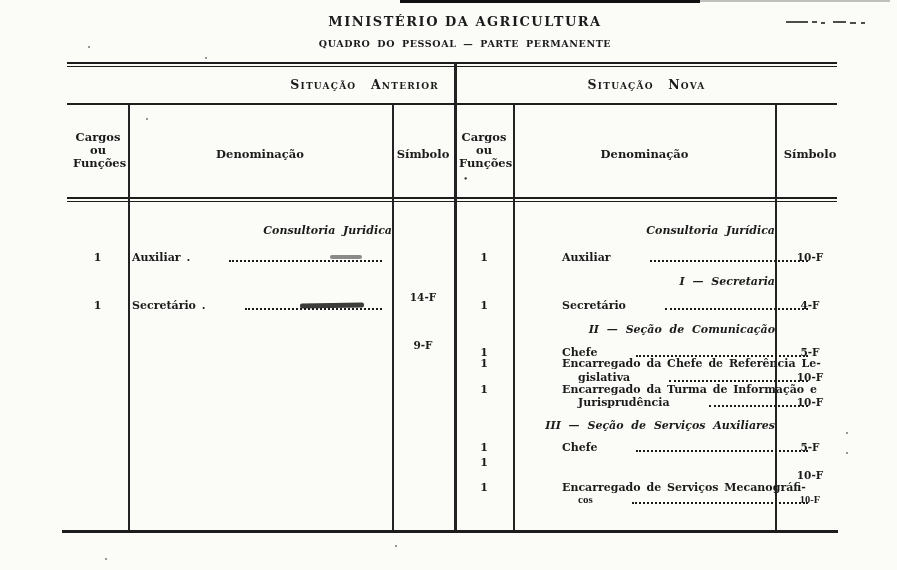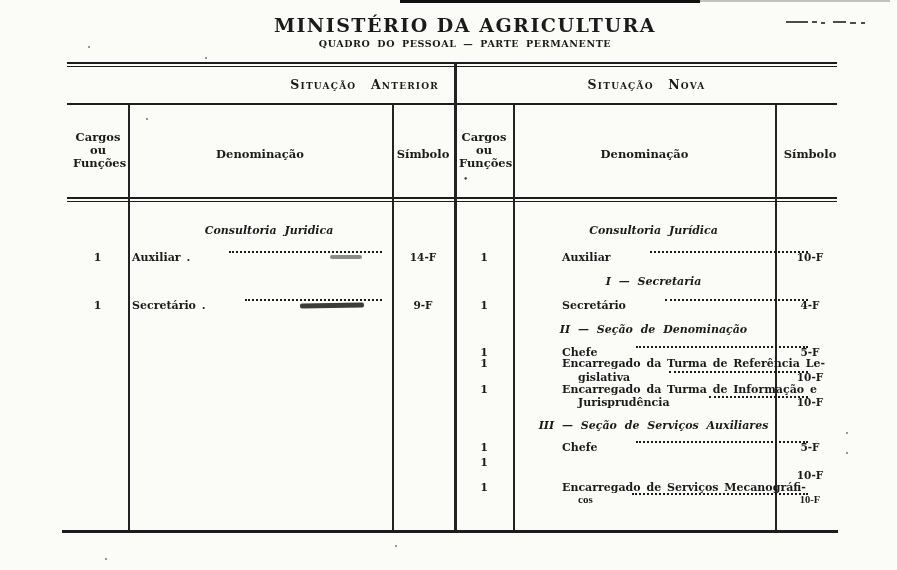--- a/index.html
+++ b/index.html
@@ -8,21 +8,21 @@
     background:#fbfbf8;
     font-family:"DejaVu Serif","Liberation Serif",serif;
     color:#1b1b1b;
   }
   
   .hline{position:absolute;background:#1d1d1d;}
   .vline{position:absolute;background:#222;width:2px;}
   
   .ministry{
     position:absolute;left:80px;width:770px;top:14px;text-align:center;
-    font-size:19px;font-weight:bold;letter-spacing:1.5px;
+    font-size:13px;font-weight:bold;letter-spacing:1.5px;
   }
   .subtitle{
     position:absolute;left:80px;width:770px;top:38px;text-align:center;
     font-size:9.5px;font-weight:bold;letter-spacing:.6px;word-spacing:3px;
   }
   
   .section-hd{
     position:absolute;top:77px;text-align:center;
     font-size:12.5px;font-weight:bold;font-variant:small-caps;
     letter-spacing:1.2px;word-spacing:9px;
@@ -30,32 +30,32 @@
   .colhd{
     position:absolute;text-align:center;font-weight:bold;font-size:11.5px;line-height:13px;
   }
   
   .lrow,.rrow{position:absolute;height:13px;font-size:11px;line-height:13px;font-weight:bold;}
   .lrow{left:67px;width:388px;}
   .rrow{left:455px;width:382px;}
   .cargo{position:absolute;top:0;text-align:center;font-weight:bold;}
   .lrow .cargo{left:0;width:61px;}
   .rrow .cargo{left:0;width:58px;}
-  .denom{position:absolute;top:0;display:flex;align-items:flex-start;gap:32px;}
+  .denom{position:absolute;top:0;display:flex;align-items:flex-end;gap:32px;}
   .lrow .denom{left:65px;width:252px;}
   .rrow .denom{left:67px;width:248px;margin-left:40px;}
   .denom .lbl{white-space:nowrap;word-spacing:2px;}
   .denom.indent .lbl{padding-left:16px;}
   .leader{flex:1 1 auto;border-bottom:2px dotted #1b1b1b;margin:0 2px 2px 7px;min-width:8px;}
   .sym{position:absolute;top:0;text-align:center;font-weight:bold;font-size:10.5px;}
-  .lrow .sym{left:325px;width:62px;}
+  .lrow .sym{left:325px;width:62px;margin-top:40px;}
   .rrow .sym{left:320px;width:70px;}
   .hrow{
     position:absolute;height:13px;font-size:11px;line-height:13px;
-    font-weight:bold;font-style:italic;text-align:center;word-spacing:4px;padding-left:9px;
+    font-weight:bold;font-style:italic;text-align:right;word-spacing:4px;
   }
   .hrow.lft{left:128px;width:264px;}
   .hrow.rgt{left:514px;width:261px;}
   
   .dash{position:absolute;height:2px;background:#4c4c4c;}
   .speck{position:absolute;width:2px;height:2px;border-radius:50%;background:#777;}
   .smudge{position:absolute;background:#1a1a1a;border-radius:2px;}
   .artifact-txt{position:absolute;font-size:9px;color:#444;}
 </style>
 </head>
@@ -147,35 +147,35 @@
 
 <div class="rrow" style="top:299px;">
   <span class="cargo">1</span>
   <span class="denom">
       <span class="lbl">Secretário</span>
       <span class="leader"></span>
     </span>
   <span class="sym">4-F</span>
 </div>
 
-<div class="hrow rgt" style="top:323px;">II — Seção de Denominação</div>
+<div class="hrow rgt" style="top:323px;">II — Seção de Comunicação</div>
 
 <div class="rrow" style="top:346px;">
   <span class="cargo">1</span>
   <span class="denom">
       <span class="lbl">Chefe</span>
       <span class="leader"></span>
     </span>
   <span class="sym">5-F</span>
 </div>
 
 <div class="rrow" style="top:357px;">
   <span class="cargo">1</span>
   <span class="denom">
-      <span class="lbl">Encarregado da Turma de Referência Le-</span>
+      <span class="lbl">Encarregado da Chefe de Referência Le-</span>
     </span>
 </div>
 <div class="rrow" style="top:371px;">
   <span class="denom indent">
       <span class="lbl">gislativa</span>
       <span class="leader"></span>
     </span>
   <span class="sym">10-F</span>
 </div>
 

